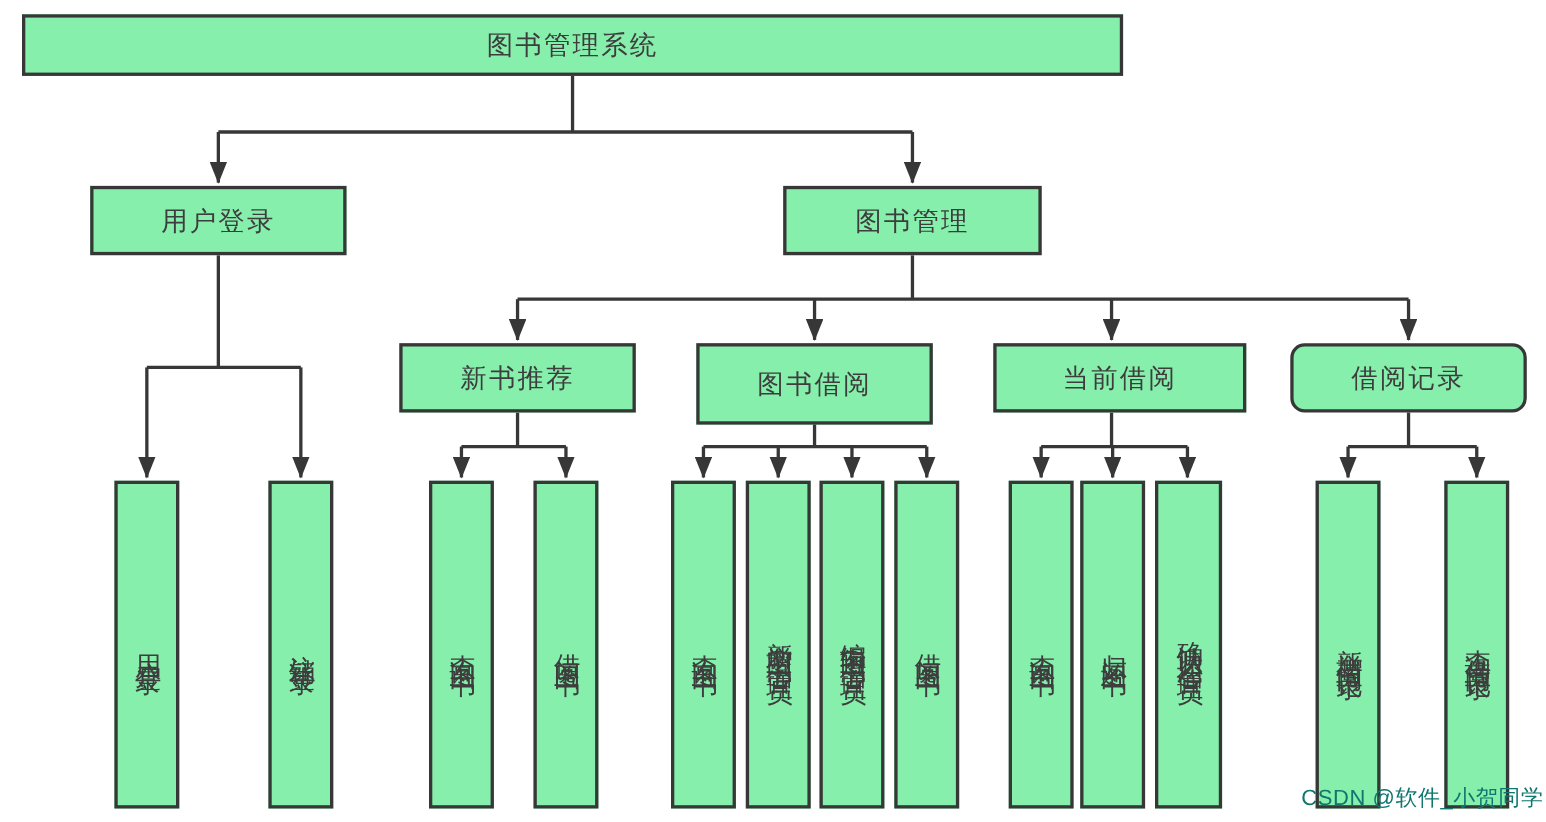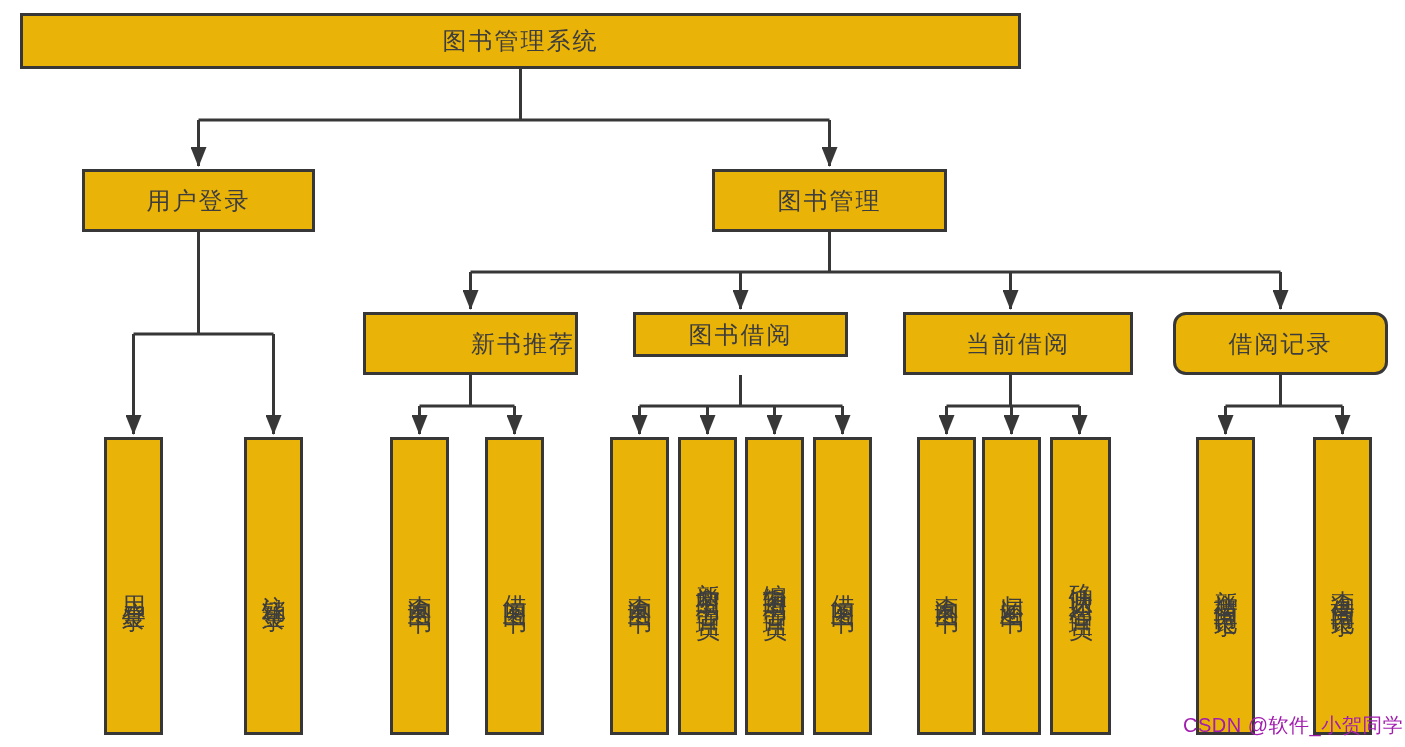--- a/index.html
+++ b/index.html
@@ -8,21 +8,21 @@
     width: 1405px;
     height: 747px;
     background: #ffffff;
     font-family: "Liberation Sans", "DejaVu Sans", sans-serif;
     overflow: hidden;
   }
   .wires { position: absolute; left: 0; top: 0; }
   .node {
     position: absolute;
     box-sizing: border-box;
-    background: #eab308;
+    background: #86efac;
     border: 3px solid #373737;
     color: #3d3d3d;
     display: flex;
     align-items: center;
     justify-content: center;
     text-align: center;
   }
   .node .lbl-h {
     font-size: 24px;
     letter-spacing: 2px;
@@ -33,21 +33,21 @@
     text-orientation: mixed;
     font-size: 24px;
     line-height: 1.1;
     letter-spacing: 5px;
   }
   .watermark {
     position: absolute;
     left: 1183px;
     top: 712px;
     font-size: 20px;
-    color: #a21caf;
+    color: #0f766e;
     letter-spacing: 0.5px;
     white-space: nowrap;
     z-index: 5;
   }
 </style>
 </head>
 <body>
 
 <div class="canvas">
 
@@ -98,24 +98,24 @@
     <span class="lbl-h">图书管理系统</span>
   </div>
 
   <div class="node" style="left:82px; top:169px; width:233px; height:63px;">
     <span class="lbl-h">用户登录</span>
   </div>
   <div class="node" style="left:712px; top:169px; width:235px; height:63px;">
     <span class="lbl-h">图书管理</span>
   </div>
 
-  <div class="node" style="left:363px; top:312px; width:215px; height:63px;justify-content:flex-end;">
+  <div class="node" style="left:363px; top:312px; width:215px; height:63px;">
     <span class="lbl-h">新书推荐</span>
   </div>
-  <div class="node" style="left:633px; top:312px; width:215px; height:45px;">
+  <div class="node" style="left:633px; top:312px; width:215px; height:74px;">
     <span class="lbl-h">图书借阅</span>
   </div>
   <div class="node" style="left:903px; top:312px; width:230px; height:63px;">
     <span class="lbl-h">当前借阅</span>
   </div>
   <div class="node" style="left:1173px; top:312px; width:215px; height:63px;border-radius:13px;">
     <span class="lbl-h">借阅记录</span>
   </div>
 
   <div class="node" style="left:104px; top:437px; width:59px; height:298px;">

